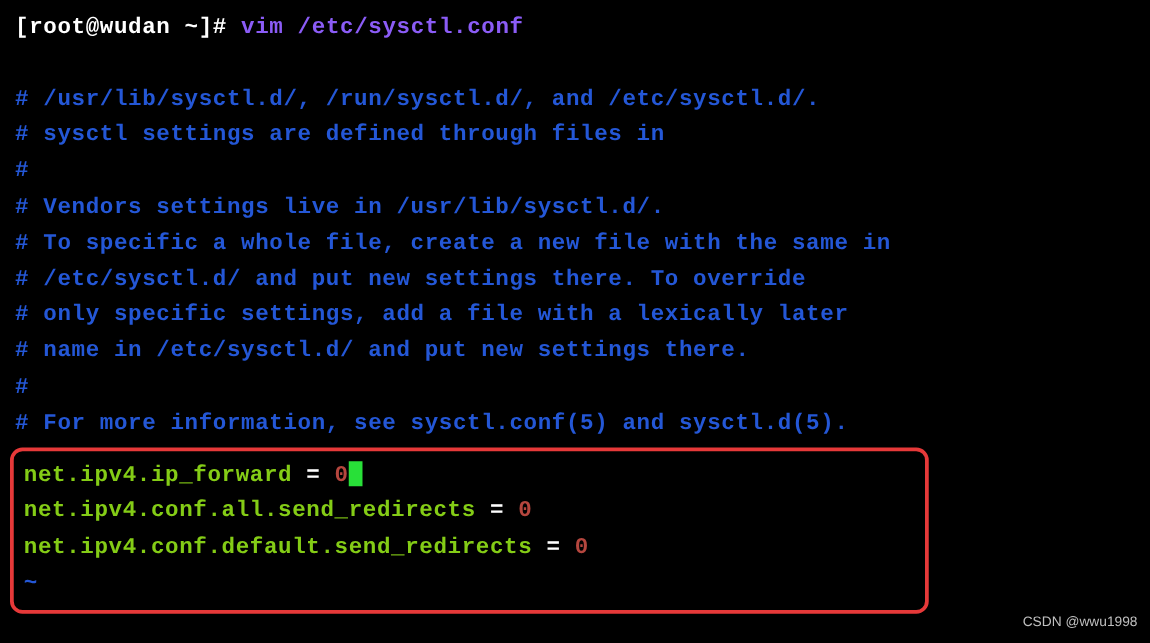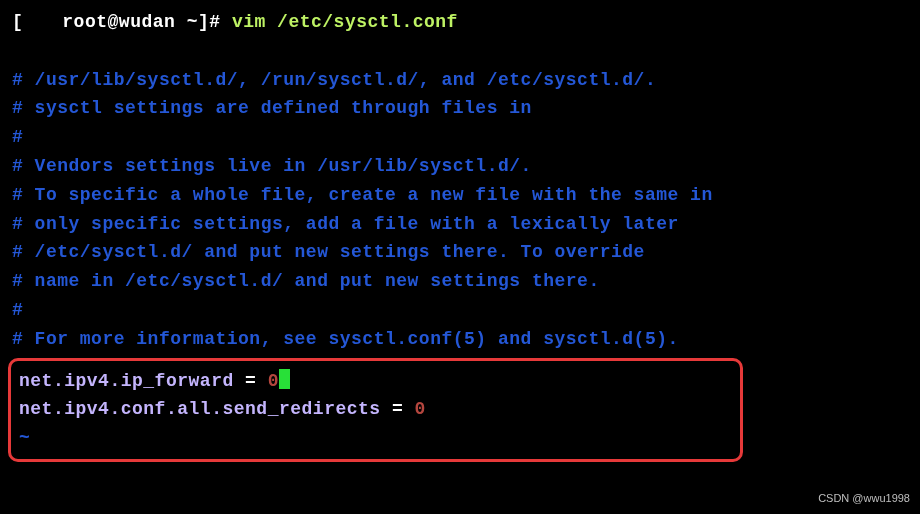--- a/index.html
+++ b/index.html
@@ -11,38 +11,38 @@
       padding: 8px 12px;
       width: 920px;
       height: 514px;
       overflow: hidden;
       position: relative;
       font-weight: bold;
       letter-spacing: 0.5px;
     }
     .line { white-space: pre; }
     .prompt-bracket { color: #fff; }
-    .prompt-user { color: #fff; margin-left: 39px; }
+    .prompt-user { color: #fff; }
     .prompt-at { color: #fff; }
     .prompt-host { color: #fff; text-align: right; }
     .prompt-path { color: #fff; }
     .prompt-char { color: #fff; }
-    .cmd { color: #bef264; }
+    .cmd { color: #8b5cf6; }
     .comment { color: #2457d6; }
     .highlight-box {
       border: 3px solid #e63939;
       border-radius: 10px;
       padding: 6px 8px 6px 0;
       margin-top: 4px;
       margin-left: -4px;
       display: inline-block;
       width: 735px;
     }
     .hl-line { white-space: pre; padding-left: 8px; }
-    .key { color: #c4b5fd; }
+    .key { color: #84cc16; }
     .eq { color: #fff; }
     .val { color: #b5463e; }
     .cursor {
       display: inline-block;
       width: 11px;
       height: 20px;
       background: #28e038;
       vertical-align: text-bottom;
       margin-bottom: 2px;
     }
@@ -66,31 +66,32 @@
 <div class="line"><span class="prompt-bracket">[</span><span class="prompt-user">root</span><span class="prompt-at">@</span><span class="prompt-host">wudan</span><span class="prompt-path"> ~</span><span class="prompt-bracket">]</span><span class="prompt-char"># </span><span class="cmd">vim /etc/sysctl.conf</span></div>
 
 <div class="line">&nbsp;</div>
 
 <div id="comments-container">
     <div class="line comment"># /usr/lib/sysctl.d/, /run/sysctl.d/, and /etc/sysctl.d/.</div>
     <div class="line comment"># sysctl settings are defined through files in</div>
     <div class="line comment">#</div>
     <div class="line comment"># Vendors settings live in /usr/lib/sysctl.d/.</div>
     <div class="line comment"># To specific a whole file, create a new file with the same in</div>
+    <div class="line comment"># /etc/sysctl.d/ and put new settings there. To override</div>
     <div class="line comment"># only specific settings, add a file with a lexically later</div>
-    <div class="line comment"># /etc/sysctl.d/ and put new settings there. To override</div>
     <div class="line comment"># name in /etc/sysctl.d/ and put new settings there.</div>
     <div class="line comment">#</div>
     <div class="line comment"># For more information, see sysctl.conf(5) and sysctl.d(5).</div>
   </div>
 
 <div class="highlight-box">
   <div id="settings-container">
       <div class="hl-line"><span class="key">net.ipv4.ip_forward</span><span class="eq"> = </span><span class="val">0</span><span class="cursor"></span></div>
       <div class="hl-line"><span class="key">net.ipv4.conf.all.send_redirects</span><span class="eq"> = </span><span class="val">0</span></div>
+      <div class="hl-line"><span class="key">net.ipv4.conf.default.send_redirects</span><span class="eq"> = </span><span class="val">0</span></div>
     </div>
   <div class="tilde">~</div>
 </div>
 
 <div class="watermark">CSDN @wwu1998</div>
 
 
 
 
 </body></html>

